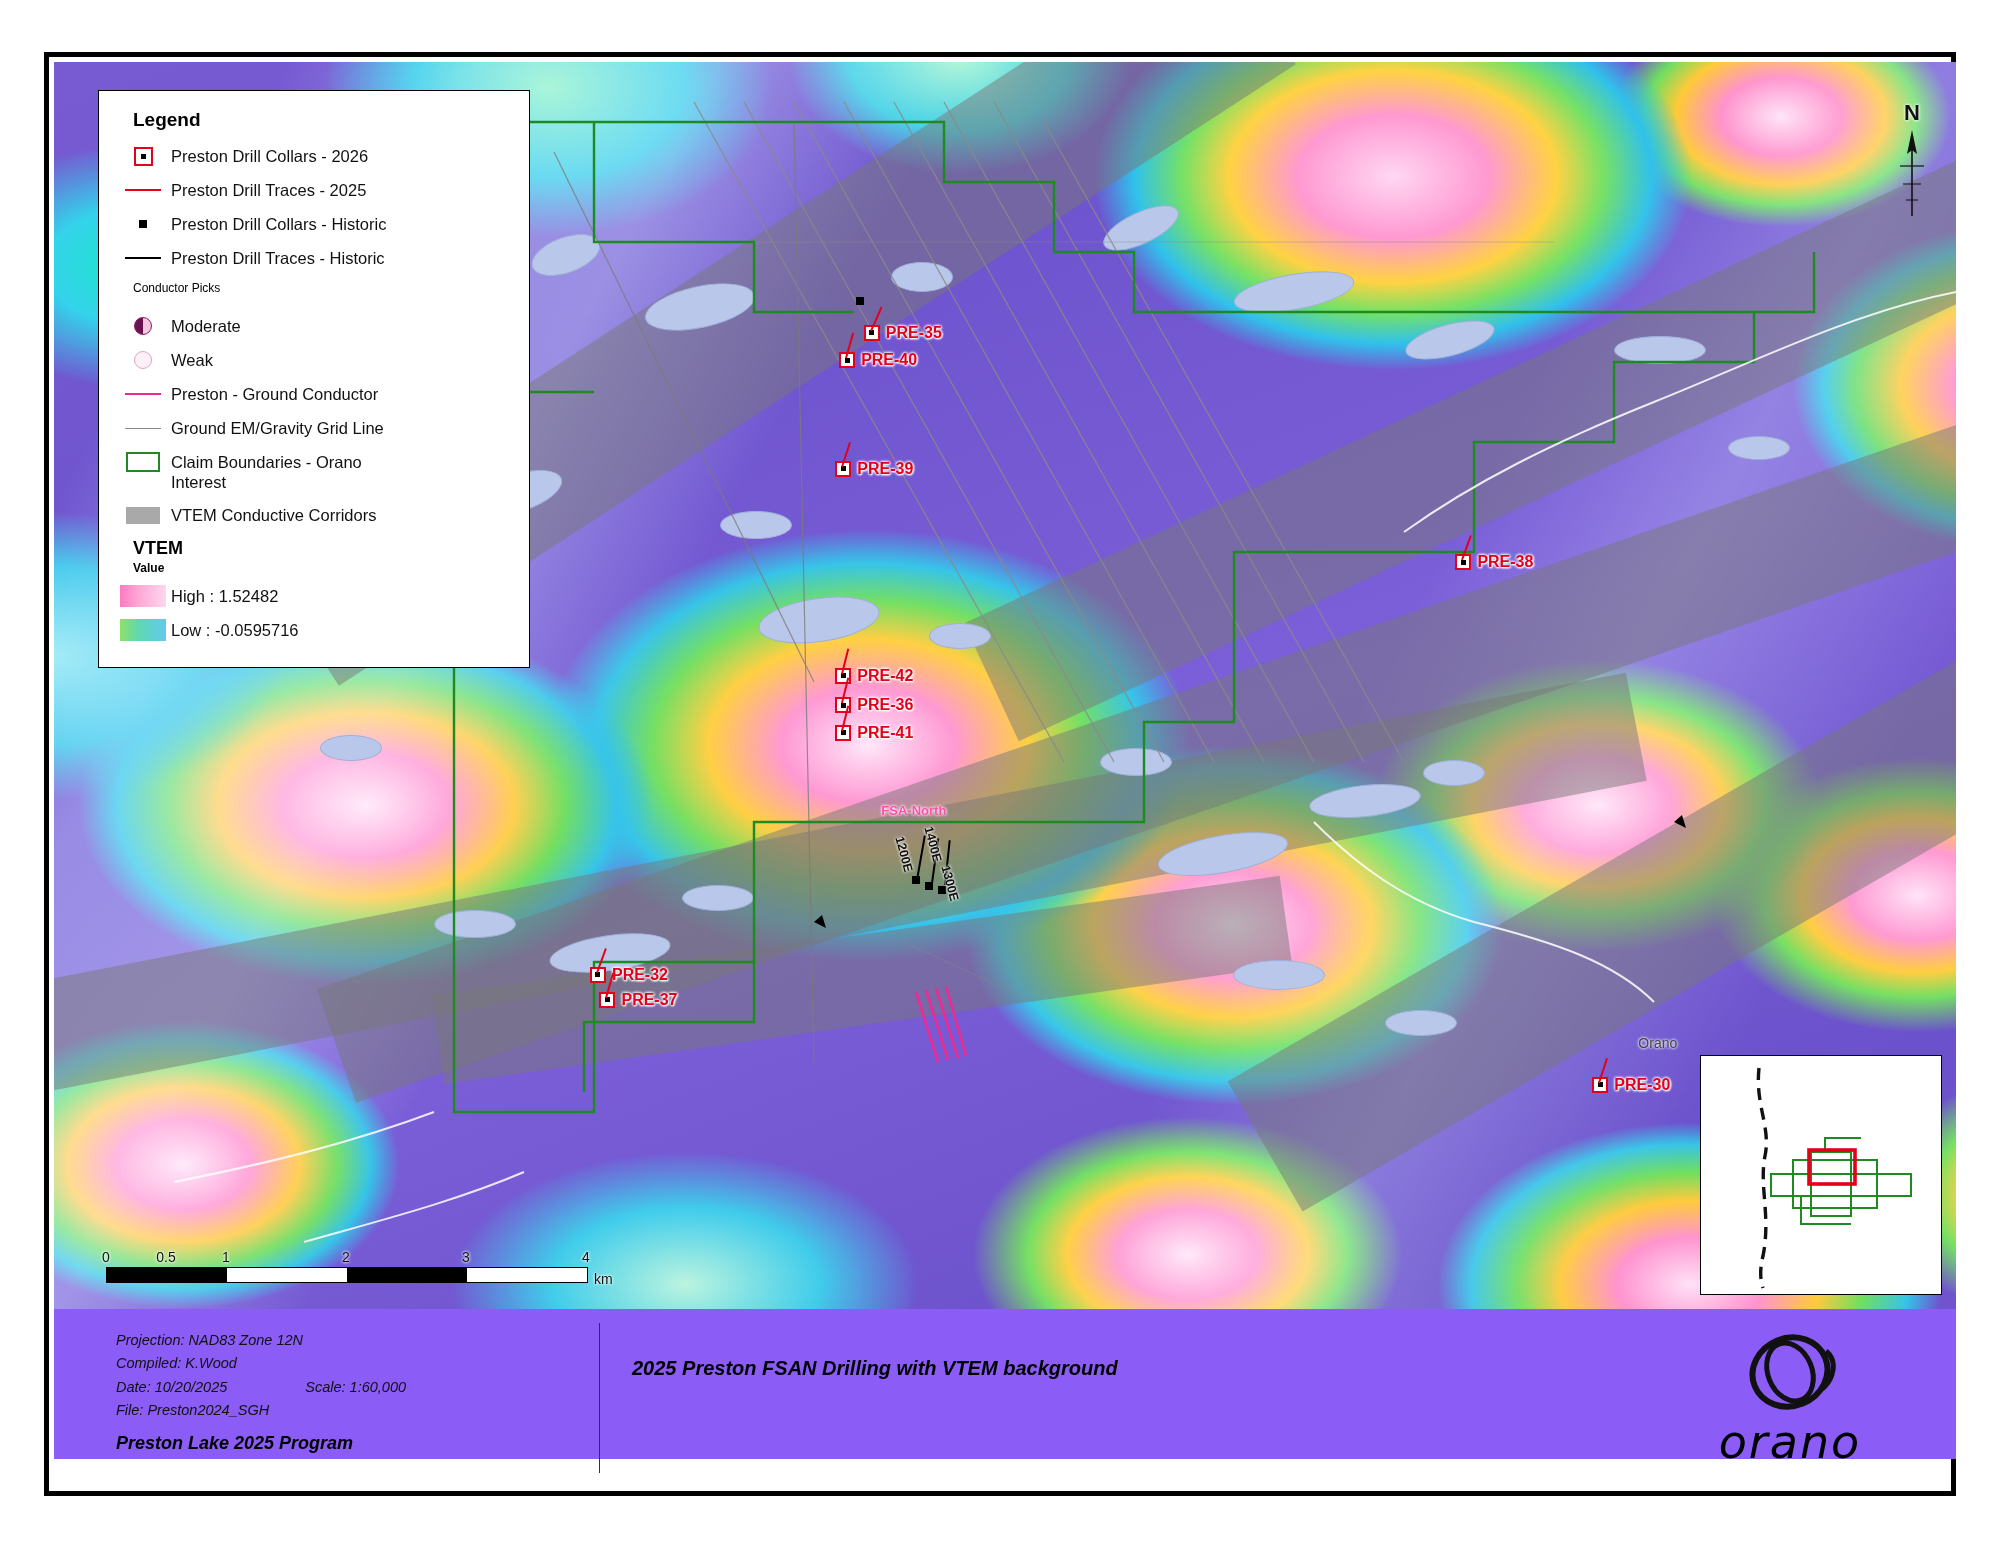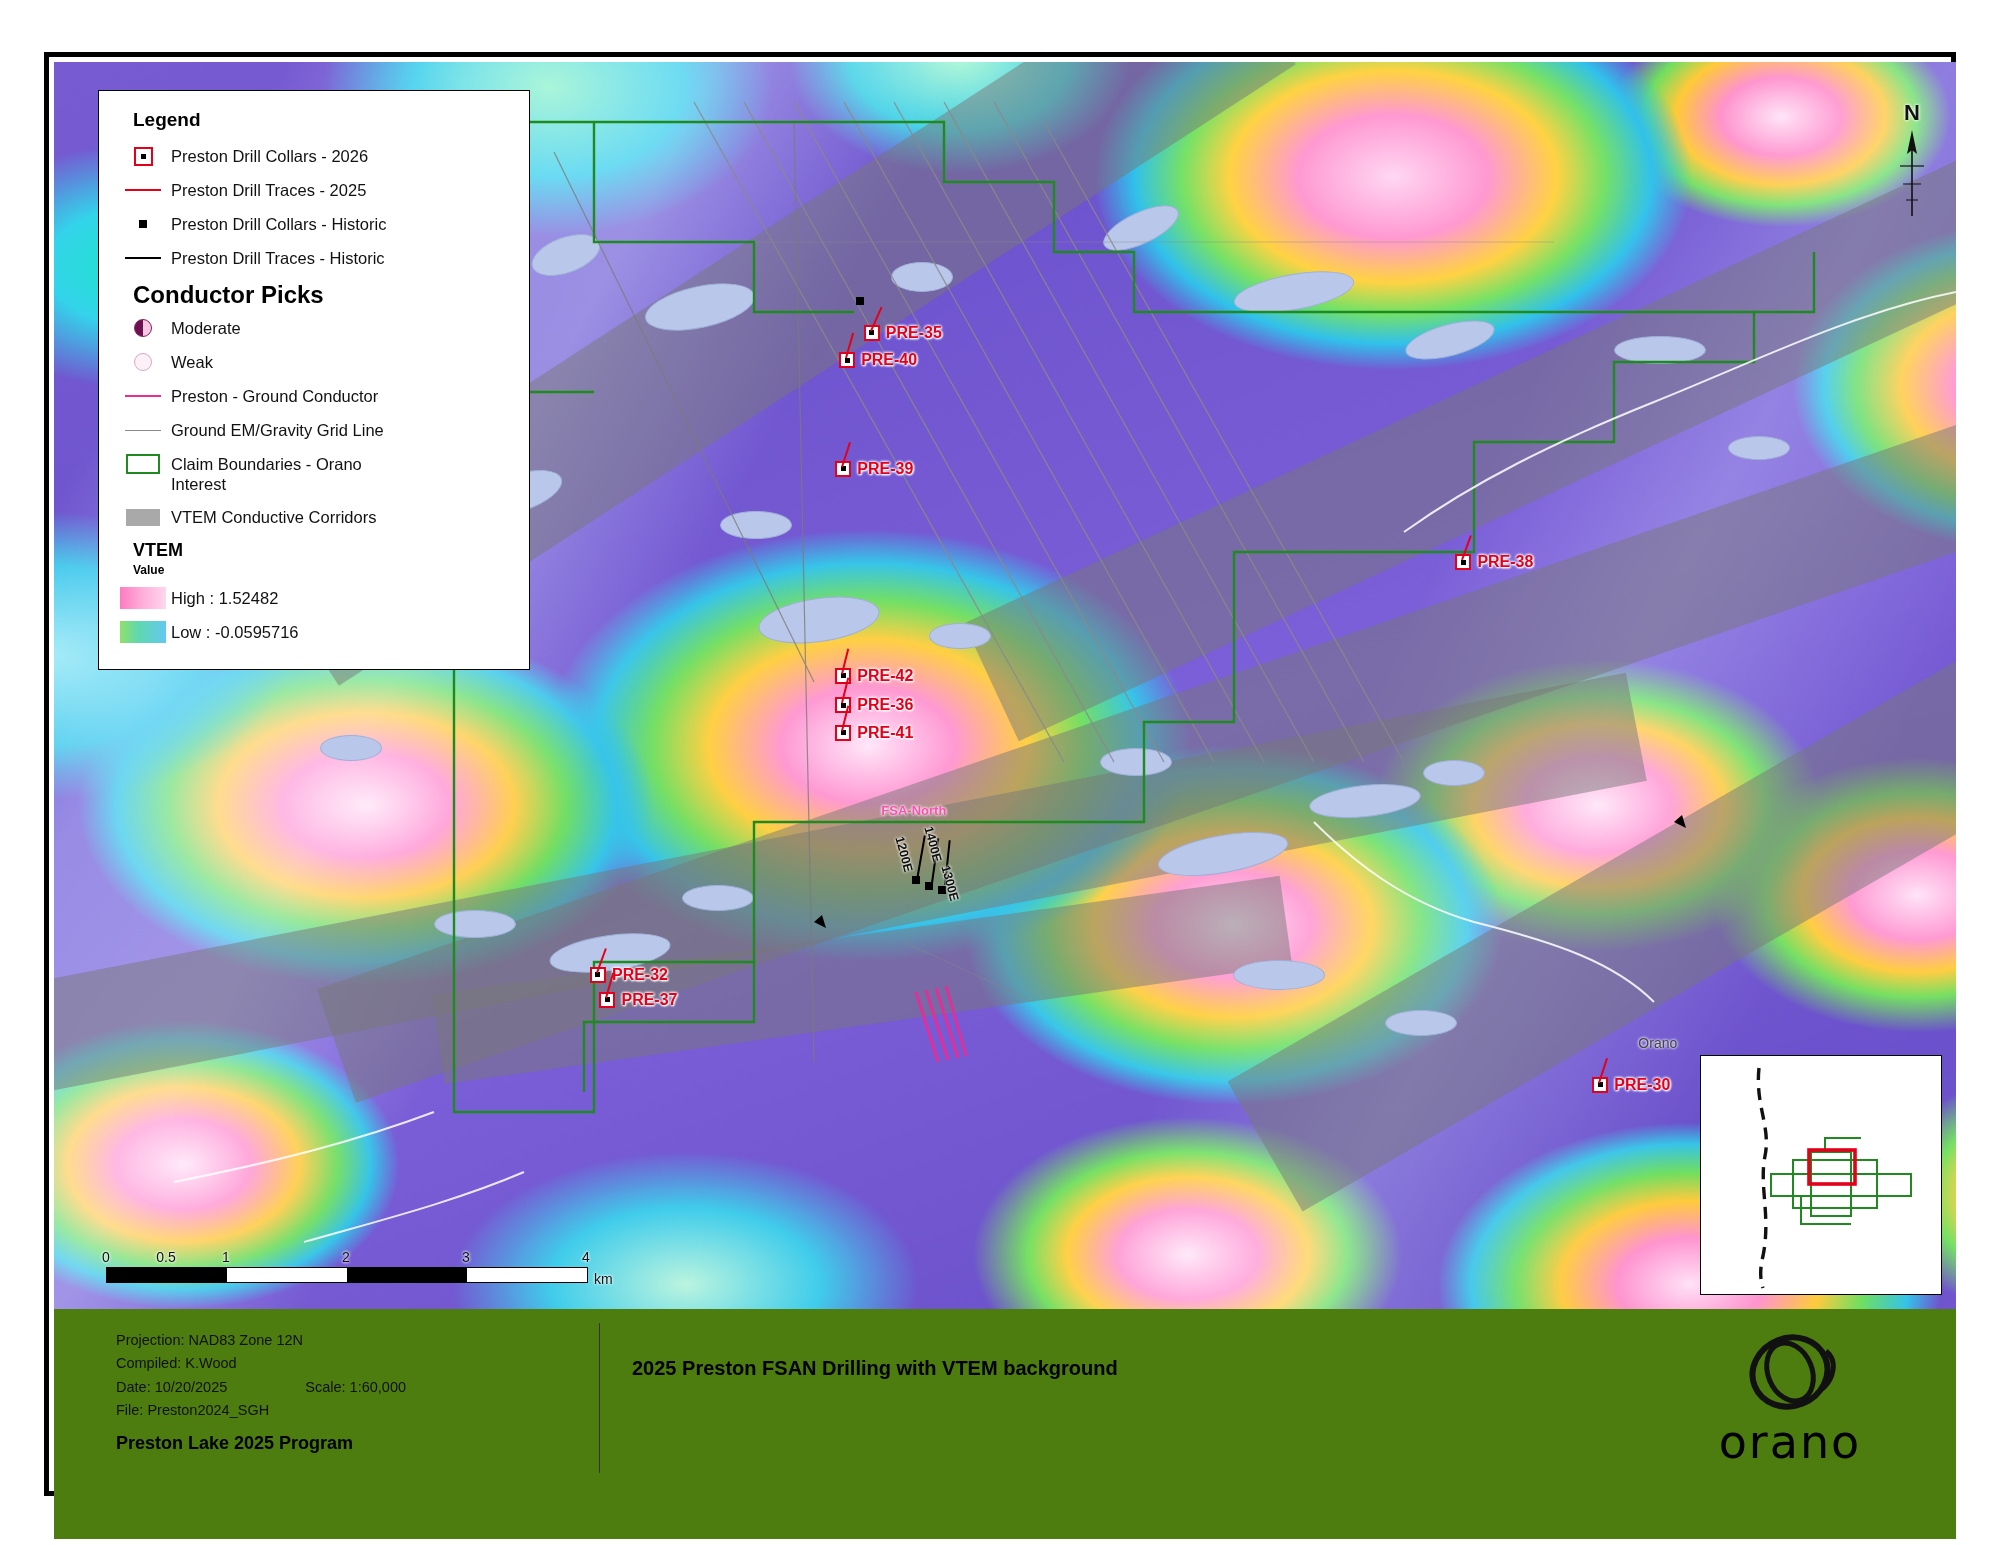--- a/index.html
+++ b/index.html
@@ -114,23 +114,23 @@
     box-sizing: border-box;
     z-index: 40;
   }
   #legend h2 {
     margin: 0 0 14px 18px;
     font-size: 19px;
     font-weight: bold;
     color: #000;
   }
   .legend-sub {
-    margin: 10px 0 8px 18px;
-    font-size: 24px;
-    font-weight: bold;
+    margin: 10px 0 20px 18px;
+    font-size: 12px;
+    font-weight: normal;
     color: #000;
   }
   .legend-row {
     display: flex;
     align-items: flex-start;
     margin: 0 0 12px 0;
     min-height: 22px;
   }
   .legend-sym {
     width: 56px;
@@ -323,23 +323,24 @@
     border: 1.5px solid #000;
     z-index: 38;
   }
 
   
   #infobar {
     position: absolute;
     left: 5px;
     top: 1252px;
     width: 1902px;
-    height: 230px;
-    background: #4d7c0f;
+    height: 150px;
+    background: #8b5cf6;
     box-sizing: border-box;
+    font-style: italic;
   }
   #meta {
     position: absolute;
     left: 62px;
     top: 20px;
     font-size: 14.5px;
     color: #111;
     line-height: 1.62;
   }
   #meta .scale-inline { margin-left: 78px; }

